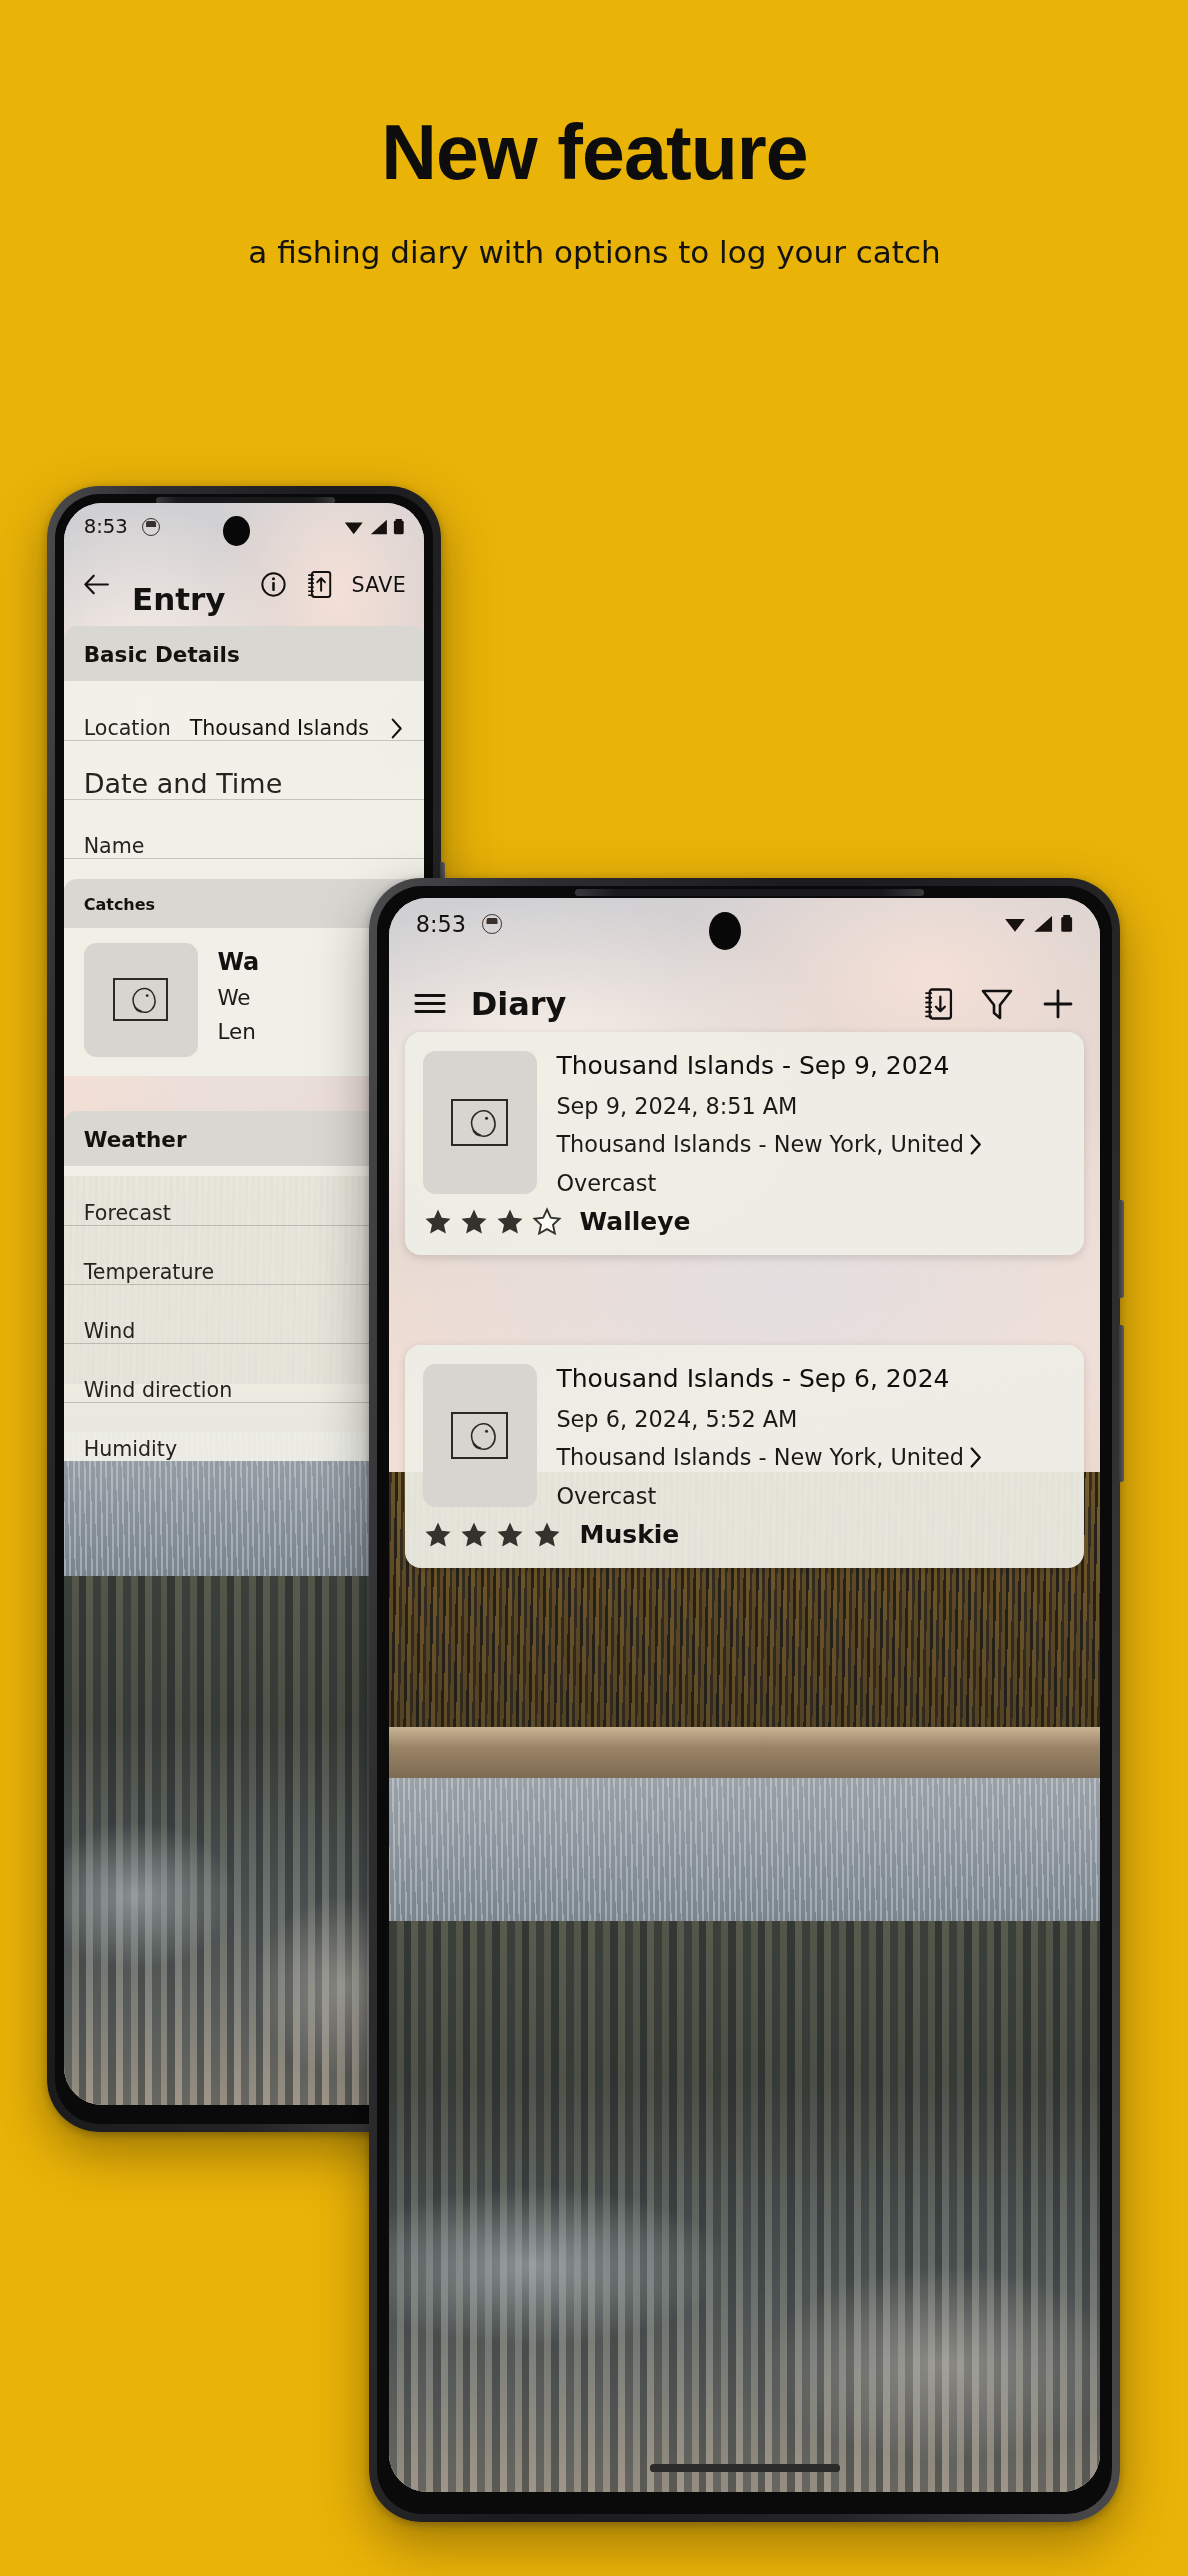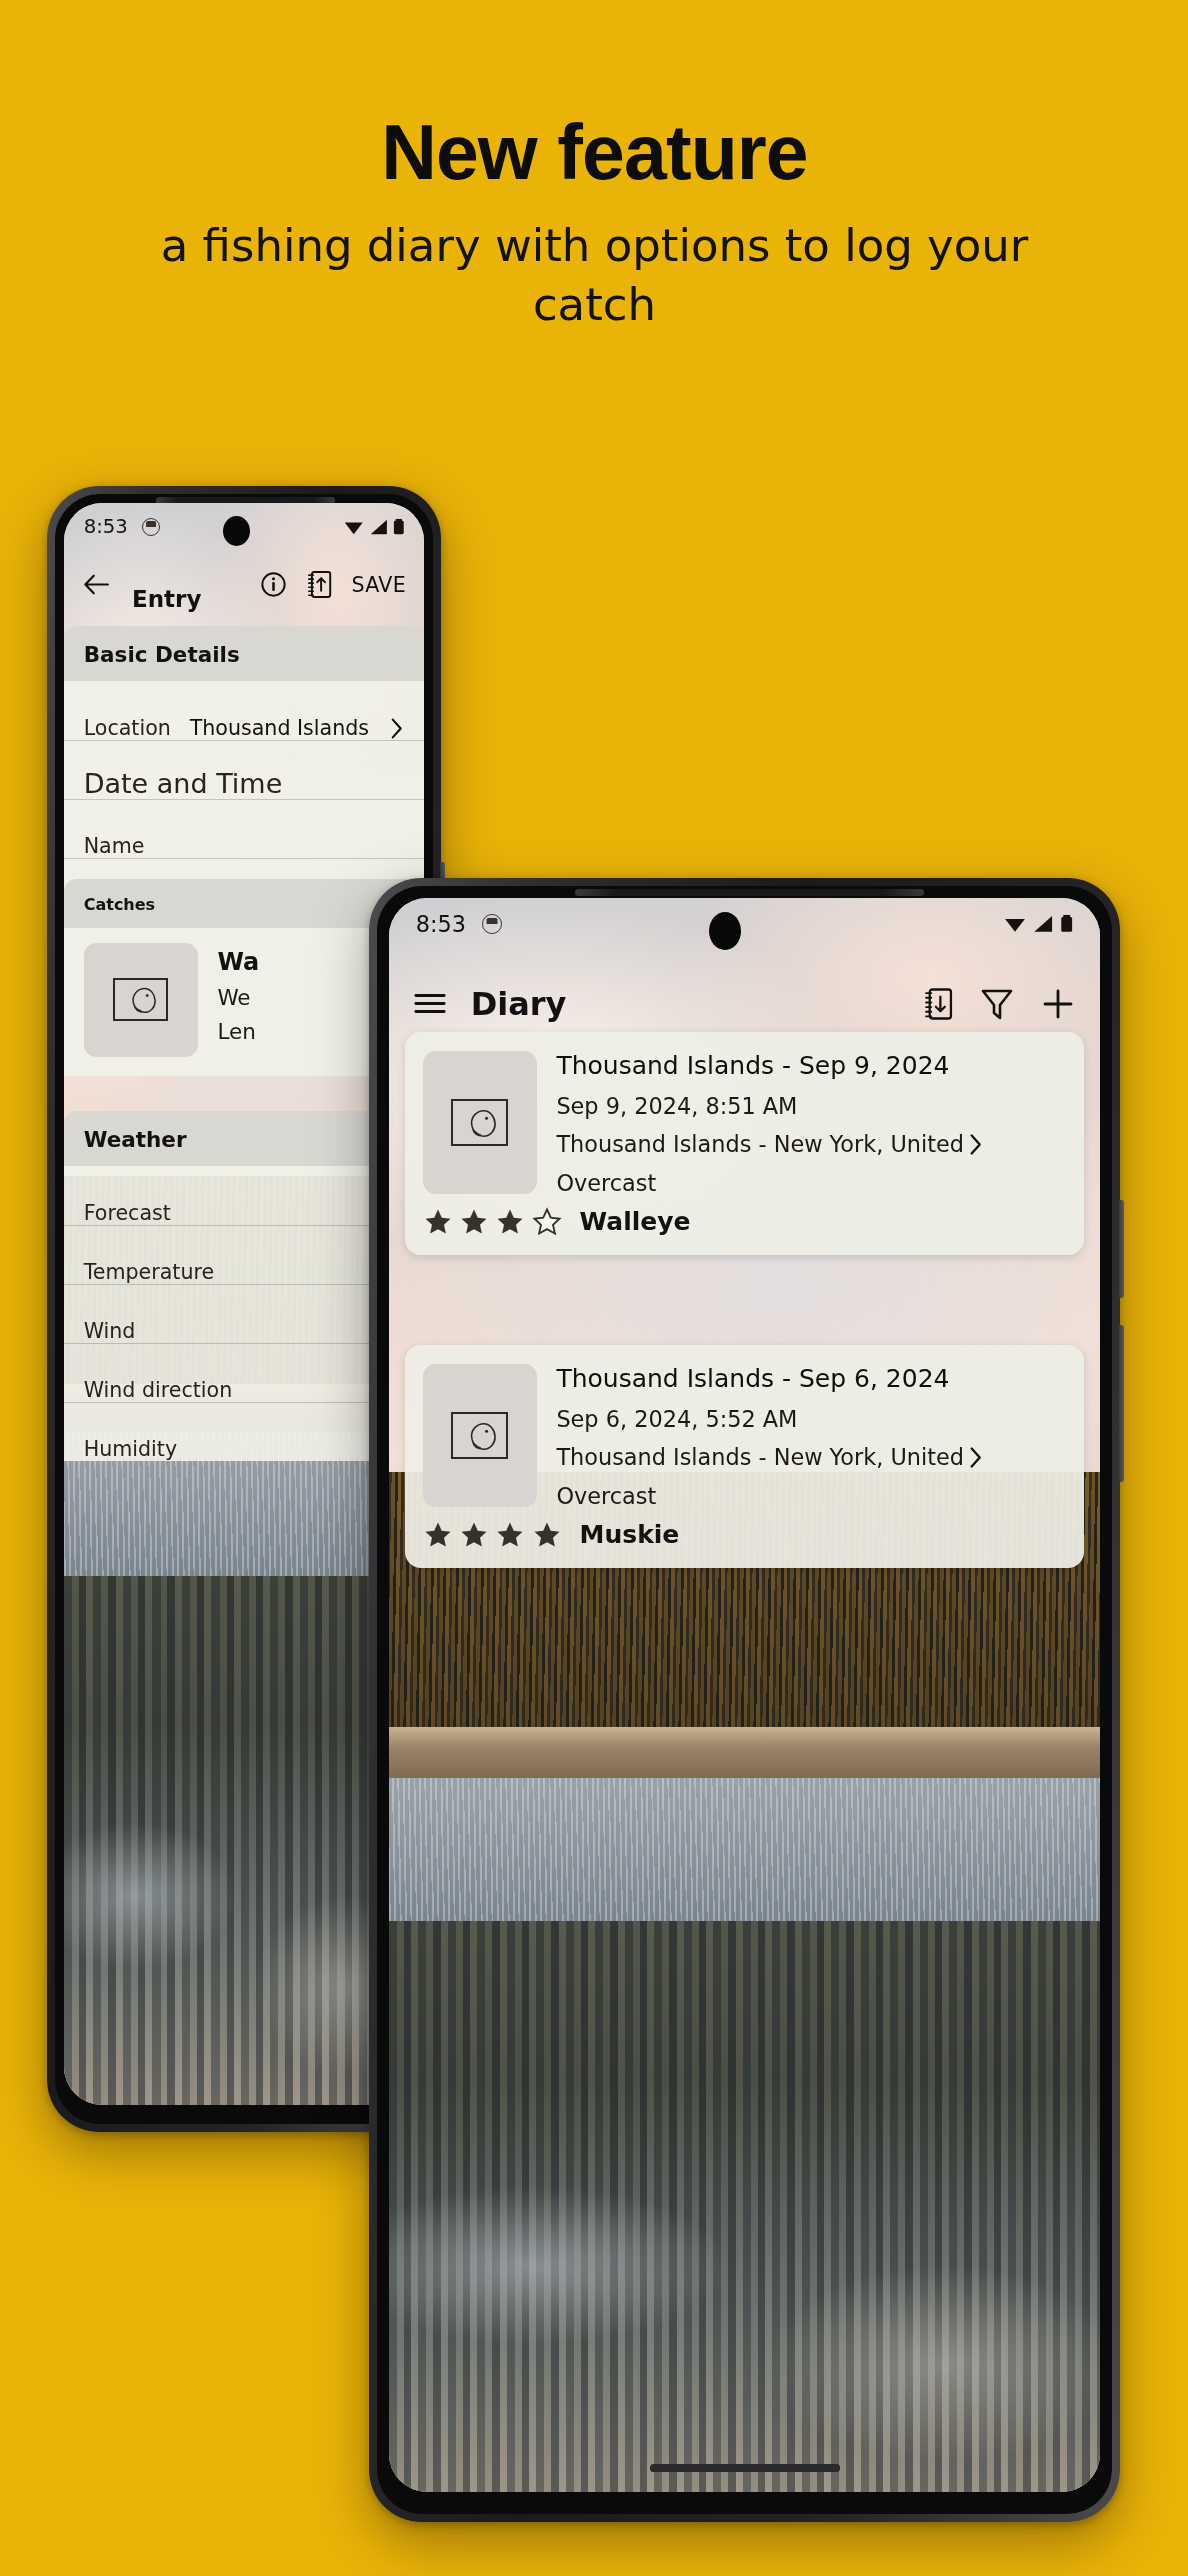--- a/index.html
+++ b/index.html
@@ -12,22 +12,22 @@
   .stage { position:relative; width:1189px; height:2576px; background:#eab308; }
 
   
   .headline-wrap { position:absolute; top:0; left:0; width:1189px; text-align:center; }
   .headline {
     font-size:77px; font-weight:bold; color:#0d0d0d;
     letter-spacing:-0.9px; margin-top:114px; line-height:1.0;
     font-family:"Liberation Sans", sans-serif;
   }
   .subhead {
-    font-size:45px; font-weight:400; color:#121212;
-    margin-top:26px; line-height:1.30; letter-spacing:0px;
+    font-size:31px; font-weight:400; color:#121212;
+    margin-top:41px; line-height:1.30; letter-spacing:0px;
     padding:0 134px;
     font-family:"DejaVu Sans", sans-serif;
   }
 
   
   .phone { position:absolute; }
   .phone .body {
     position:absolute; inset:0;
     border-radius:52px;
     background:linear-gradient(100deg,#4c4c4e 0%,#2e2e30 16%,#1b1b1d 42%,#242426 72%,#4a4a4c 100%);
@@ -193,21 +193,21 @@
             <rect x="1" y="3" width="11" height="15" rx="1.6" fill="#17120f"></rect>
           </svg>
         </span>
       </div>
       <div class="punch" style="left:159px; top:12.5px; width:27px; height:30px;"></div>
 
       <div class="appbar" style="top:52px; height:59px; padding:0 18px;">
         <svg width="27" height="23" viewBox="0 0 30 26">
           <path d="M13 3 L3.5 13 L13 23 M3.5 13 H29" stroke="#121110" stroke-width="2.4" fill="none" stroke-linecap="round" stroke-linejoin="round"></path>
         </svg>
-        <span class="title" style="font-size:23px; margin-left:23px;margin-top:29px;">Entry</span>
+        <span class="title" style="font-size:31px; margin-left:23px;margin-top:29px;">Entry</span>
         <span class="actions">
           <svg width="27" height="27" viewBox="0 0 30 30">
             <circle cx="15" cy="15" r="12.4" stroke="#121110" stroke-width="2.2" fill="none"></circle>
             <circle cx="15" cy="8.6" r="1.7" fill="#121110"></circle>
             <rect x="13.6" y="12.2" width="2.8" height="10" rx="1.2" fill="#121110"></rect>
           </svg>
           <svg width="25" height="29" viewBox="0 0 28 32" style="margin-left:19.7px">
             <rect x="5.5" y="2" width="20.5" height="28" rx="2.4" stroke="#121110" stroke-width="2.2" fill="none"></rect>
             <path d="M2 5.5h5M2 10h5M2 14.5h5M2 19h5M2 23.5h5M2 28h5" stroke="#121110" stroke-width="1.8" stroke-linecap="round"></path>
             <path d="M15.8 23 V9 M11.5 13.4 L15.8 9 L20.1 13.4" stroke="#121110" stroke-width="2.2" fill="none" stroke-linecap="round" stroke-linejoin="round"></path>

